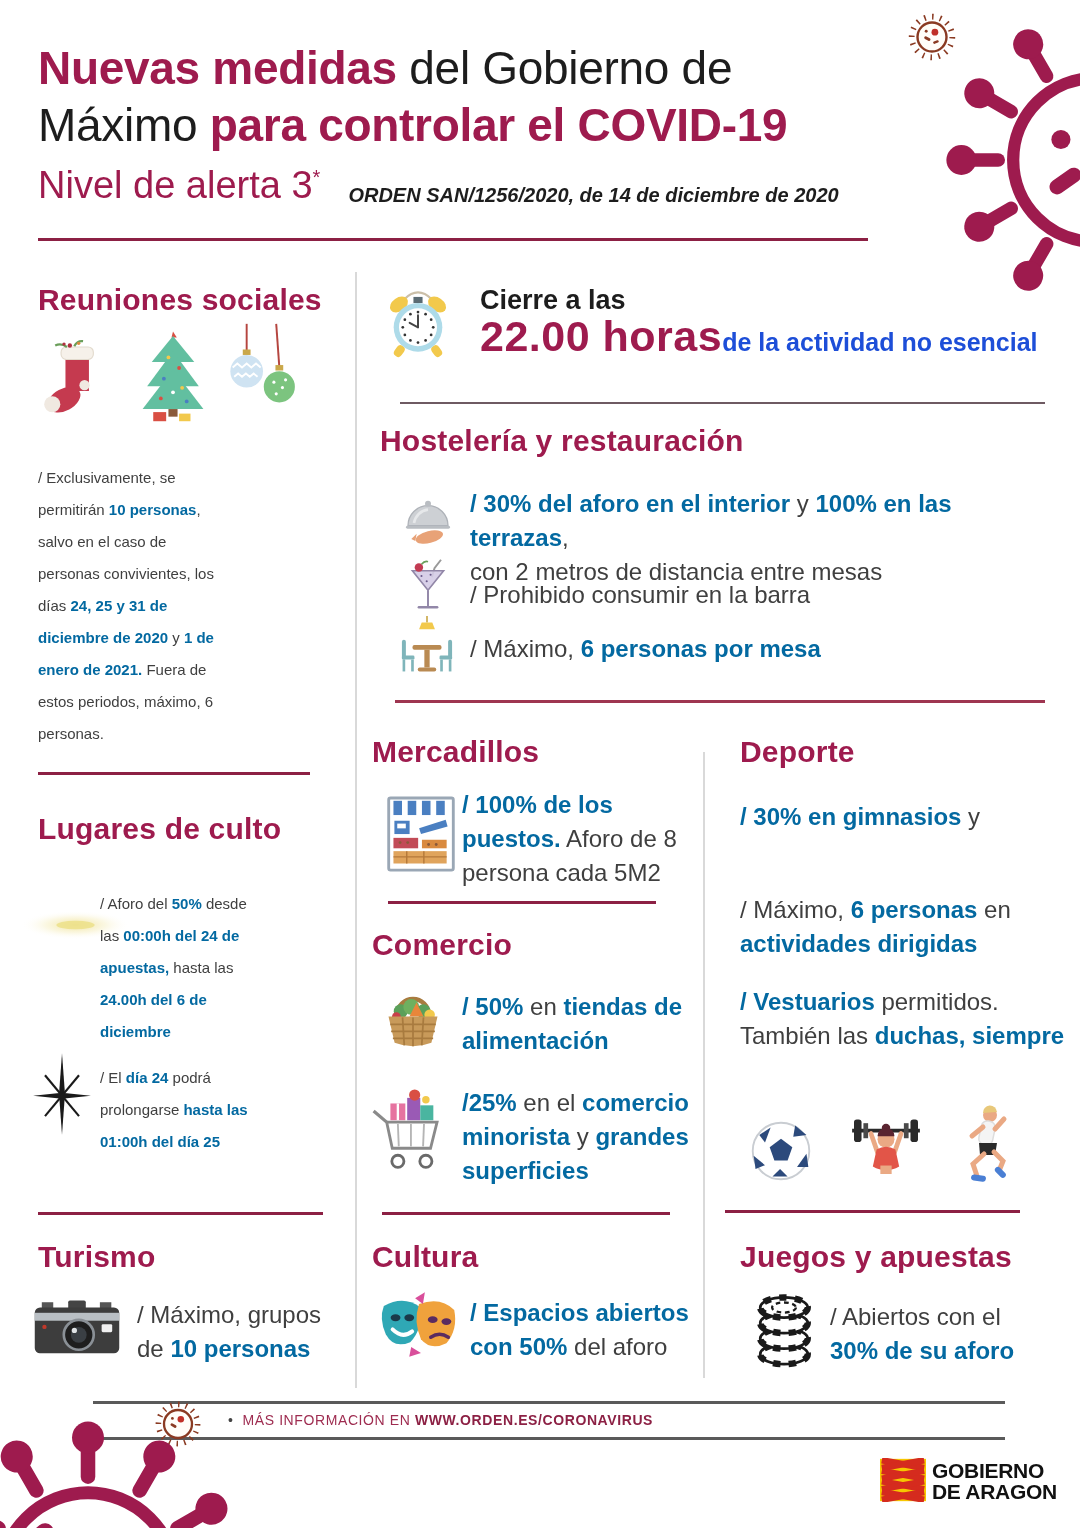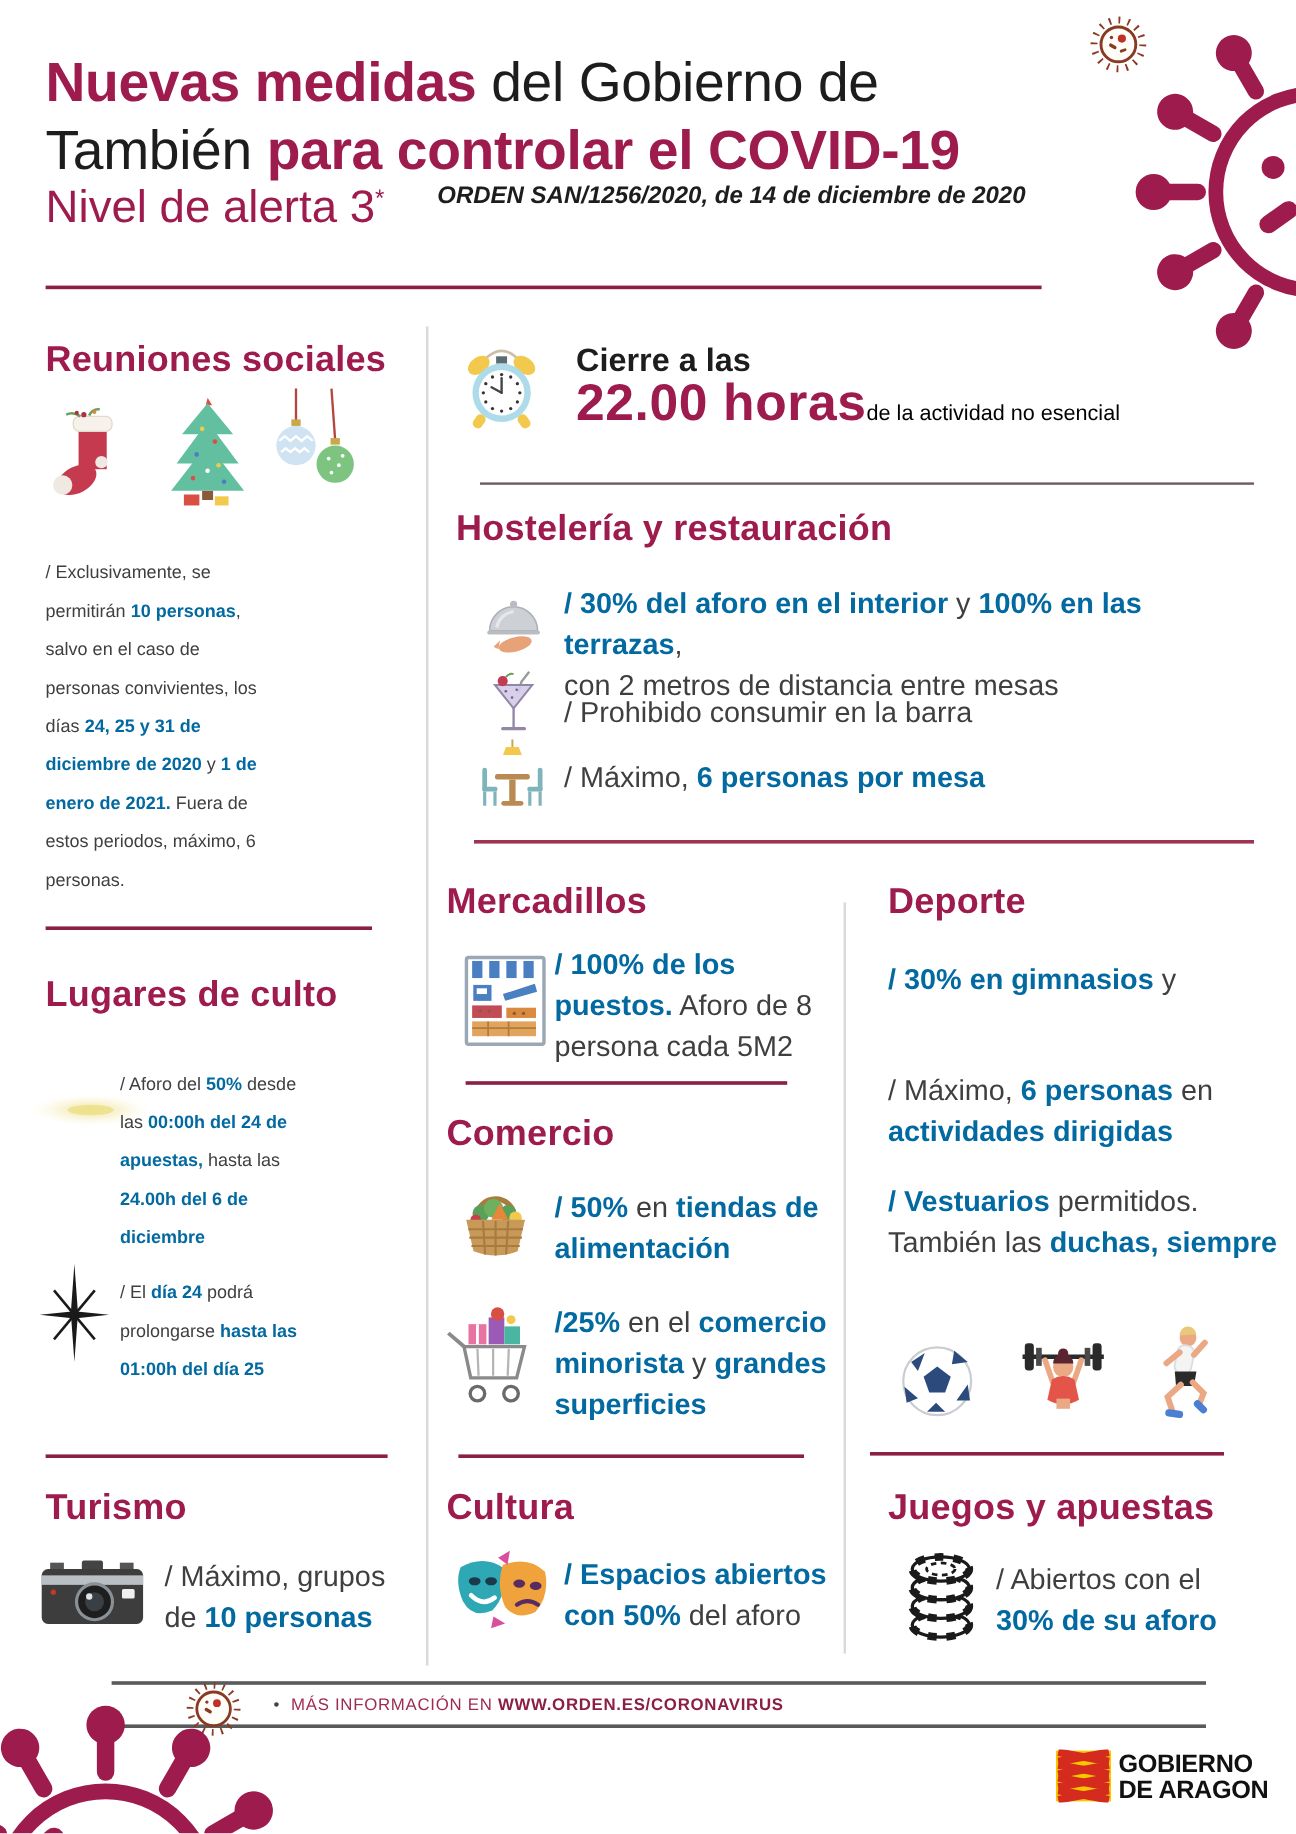--- a/index.html
+++ b/index.html
@@ -11,39 +11,39 @@
   .title .accent{color:#9e1b4e;font-weight:800}
   .alert{font-size:38px;font-weight:500;color:#9e1b4e}
   .alert sup{font-size:20px}
   .order{font-size:20px;font-style:italic;font-weight:600;color:#1d1d1d}
   .h2{font-size:30px;font-weight:800;color:#9e1b4e;letter-spacing:.2px}
   .body{font-size:24px;line-height:34px;color:#3f3f3f;font-weight:400}
   .body.sm{font-size:15px;line-height:32px}
   .body .b{font-weight:700;color:#0369a1}
   .cierre-l1{font-size:27px;font-weight:700;color:#1d1d1d}
   .cierre-time{font-size:43px;font-weight:800;color:#9e1b4e;letter-spacing:.5px}
-  .cierre-l2{font-size:18px;font-weight:400;color:#000000}
+  .cierre-l2{font-size:25px;font-weight:700;color:#1d4ed8}
   .rule{background:#8c2044}
   .vrule{background:#d9d9d9}
   .finfo{font-size:14px;letter-spacing:.6px;color:#9e2c50;font-weight:500}
   .finfo .b{font-weight:800;color:#8c2044}
   .logo-text{font-size:21px;line-height:21px;font-weight:800;color:#111;letter-spacing:-0.3px}
 </style>
 </head>
 <body>
 
 <div id="page">
 
   <div class="abs" style="left:38px;top:40px;width:840px">
     <div class="title">
       <span class="accent">Nuevas medidas</span><span> del Gobierno de</span><br>
-      <span>También </span><span class="accent">para controlar el COVID-19</span>
+      <span>Máximo </span><span class="accent">para controlar el COVID-19</span>
     </div>
   </div>
-  <div class="abs" style="left:38px;top:152px;display:flex;align-items:flex-start;gap:44px">
+  <div class="abs" style="left:38px;top:164px;display:flex;align-items:flex-end;gap:28px">
     <span class="alert"><span>Nivel de alerta 3</span><sup>*</sup></span>
     <span class="order">ORDEN SAN/1256/2020, de 14 de diciembre de 2020</span>
   </div>
   <div class="abs rule" style="left:38px;top:238px;width:830px;height:3px"></div>
 
   <svg class="abs" style="left:903px;top:8px" width="58" height="58" viewBox="0 0 60 60">
     <circle cx="30" cy="30" r="15" fill="#fffdf8" stroke="#8a3a22" stroke-width="2.5"></circle>
     <circle cx="30" cy="30" r="21" fill="none" stroke="#8a3a22" stroke-width="6" stroke-dasharray="1.6 6.6"></circle>
     <circle cx="33" cy="25" r="3.5" fill="#c03028"></circle>
     <rect x="22" y="30" width="7" height="3" rx="1.5" fill="#8a3a22" transform="rotate(30 25 31)"></rect>

